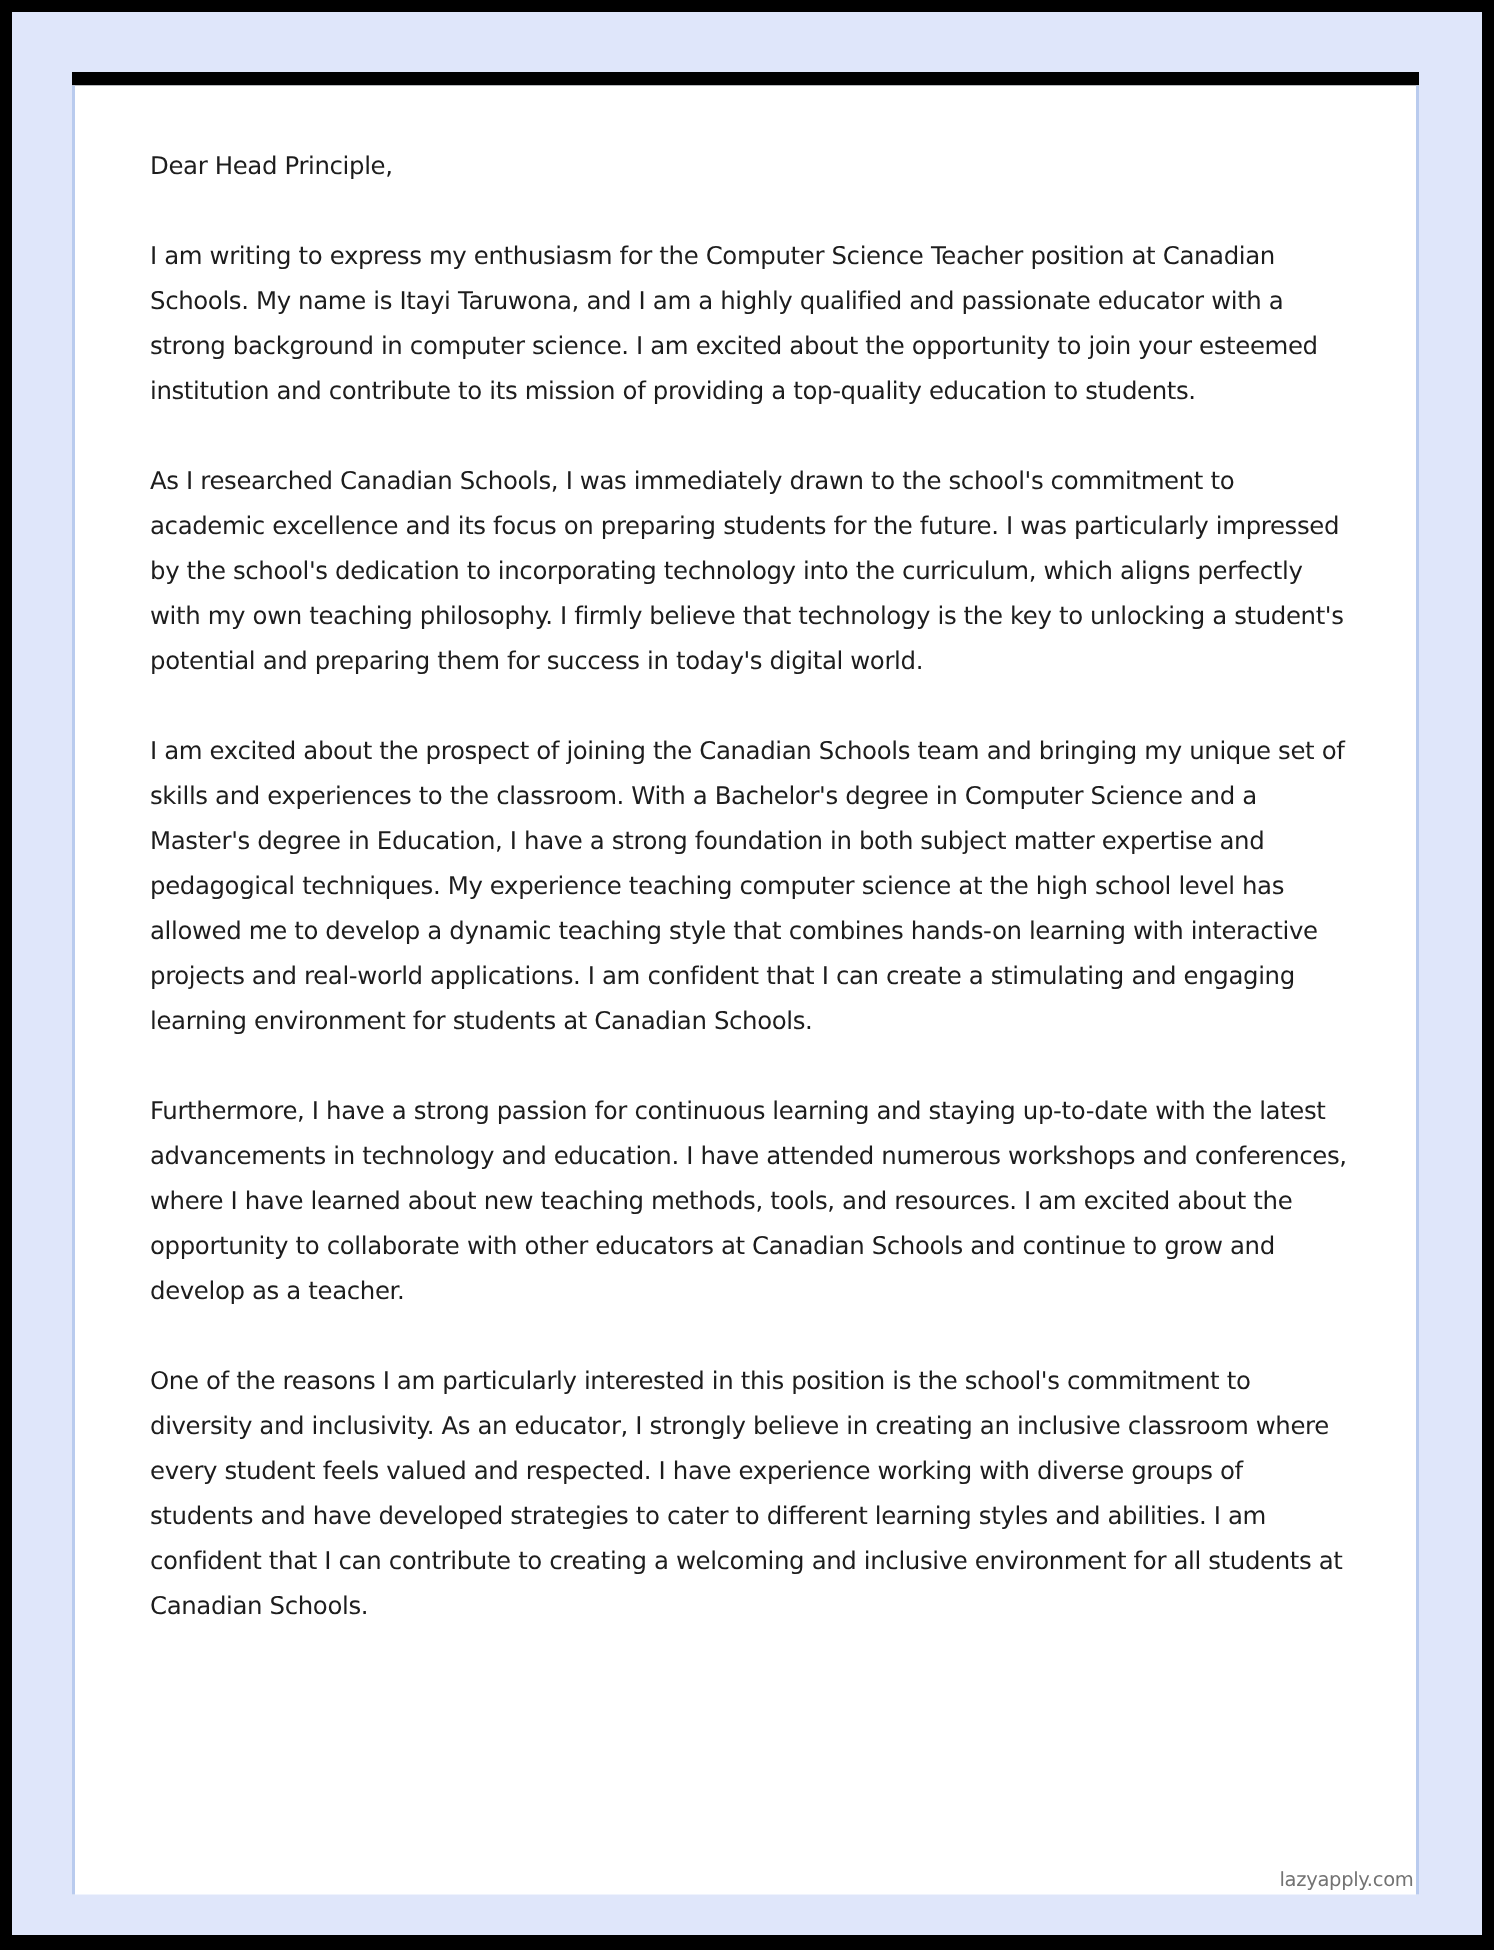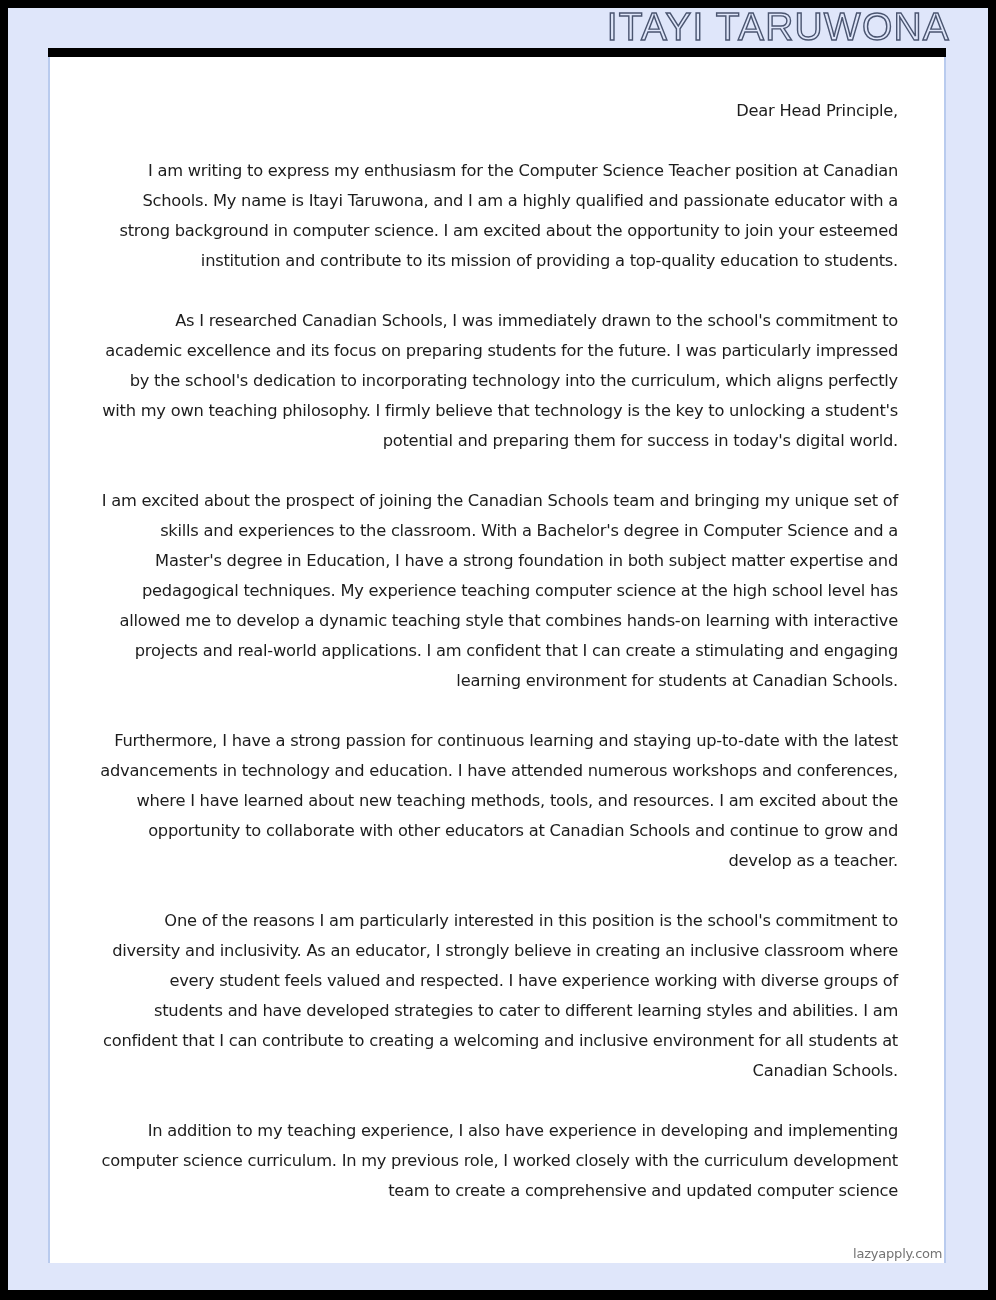--- a/index.html
+++ b/index.html
@@ -86,21 +86,21 @@
     top: 88px;
     width: 798px;
     font-family: "DejaVu Sans", sans-serif;
     font-size: 16.3px;
     line-height: 30px;
     color: #1d1d1d;
     letter-spacing: -0.25px;
   }
   #letter-body p {
     margin: 0 0 30px 0;
-    text-align: right;
+    text-align: left;
   }
   #letter-body p:last-child {
     margin-bottom: 0;
   }
 
   
   #watermark {
     position: absolute;
     left: 845px;
     top: 1238px;
@@ -111,34 +111,30 @@
     white-space: nowrap;
     letter-spacing: -0.2px;
   }
 </style>
 </head>
 <body>
 
 <div id="page-frame">
   <div id="blue-canvas">
 
-    <div id="header-band">
-      <div id="doc-title">ITAYI TARUWONA</div>
-    </div>
 
     <div id="header-rule"></div>
 
     <div id="sheet"></div>
 
     <div id="letter-body">
       <p>Dear Head Principle,</p>
       <p>I am writing to express my enthusiasm for the Computer Science Teacher position at Canadian Schools. My name is Itayi Taruwona, and I am a highly qualified and passionate educator with a strong background in computer science. I am excited about the opportunity to join your esteemed institution and contribute to its mission of providing a top-quality education to students.</p>
       <p>As I researched Canadian Schools, I was immediately drawn to the school's commitment to academic excellence and its focus on preparing students for the future. I was particularly impressed by the school's dedication to incorporating technology into the curriculum, which aligns perfectly with my own teaching philosophy. I firmly believe that technology is the key to unlocking a student's potential and preparing them for success in today's digital world.</p>
       <p>I am excited about the prospect of joining the Canadian Schools team and bringing my unique set of skills and experiences to the classroom. With a Bachelor's degree in Computer Science and a Master's degree in Education, I have a strong foundation in both subject matter expertise and pedagogical techniques. My experience teaching computer science at the high school level has allowed me to develop a dynamic teaching style that combines hands-on learning with interactive projects and real-world applications. I am confident that I can create a stimulating and engaging learning environment for students at Canadian Schools.</p>
       <p>Furthermore, I have a strong passion for continuous learning and staying up-to-date with the latest advancements in technology and education. I have attended numerous workshops and conferences, where I have learned about new teaching methods, tools, and resources. I am excited about the opportunity to collaborate with other educators at Canadian Schools and continue to grow and develop as a teacher.</p>
       <p>One of the reasons I am particularly interested in this position is the school's commitment to diversity and inclusivity. As an educator, I strongly believe in creating an inclusive classroom where every student feels valued and respected. I have experience working with diverse groups of students and have developed strategies to cater to different learning styles and abilities. I am confident that I can contribute to creating a welcoming and inclusive environment for all students at Canadian Schools.</p>
-      <p>In addition to my teaching experience, I also have experience in developing and implementing computer science curriculum. In my previous role, I worked closely with the curriculum development team to create a comprehensive and updated computer science</p>
     </div>
 
     <div id="watermark">lazyapply.com</div>
 
   </div>
 </div>
 
 </body></html>

